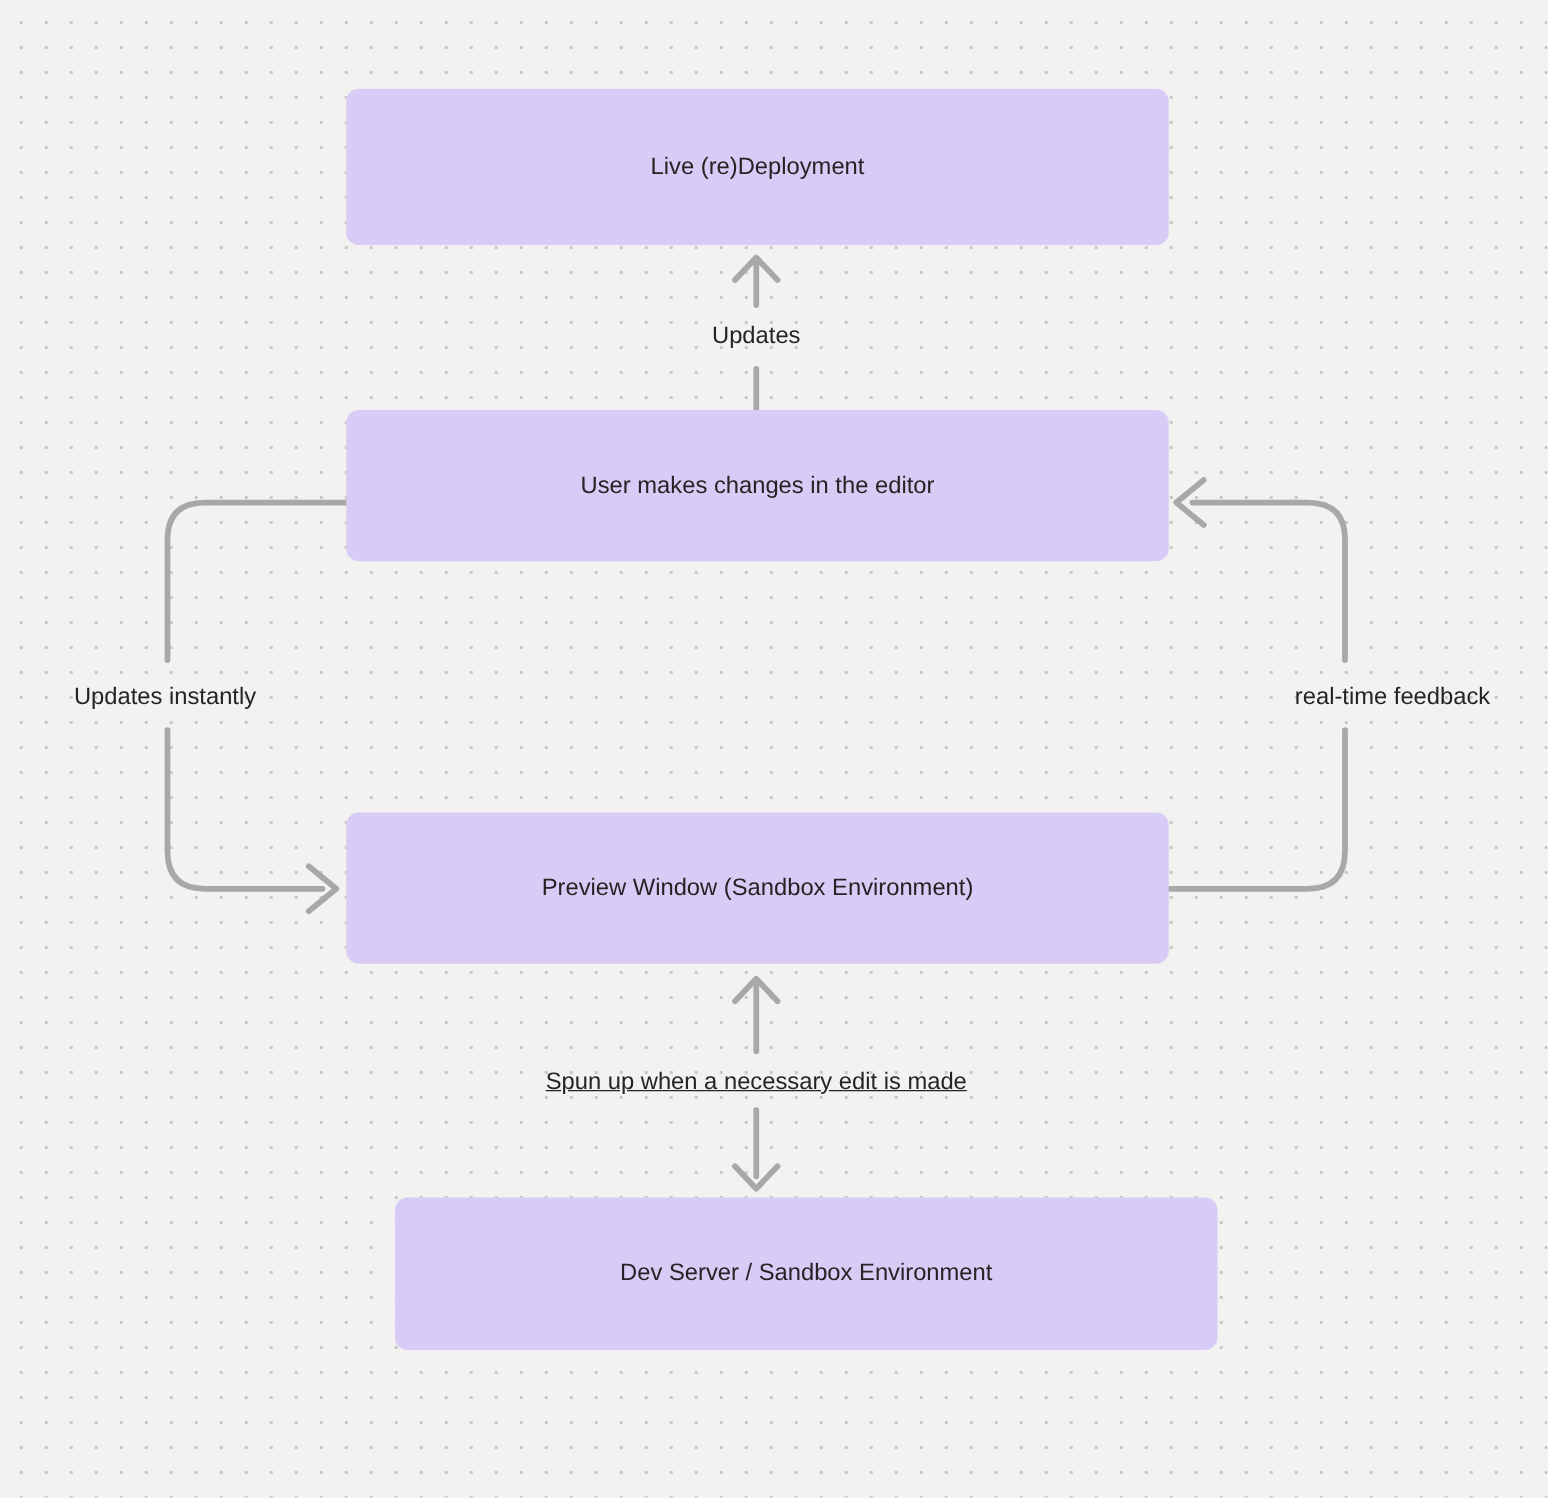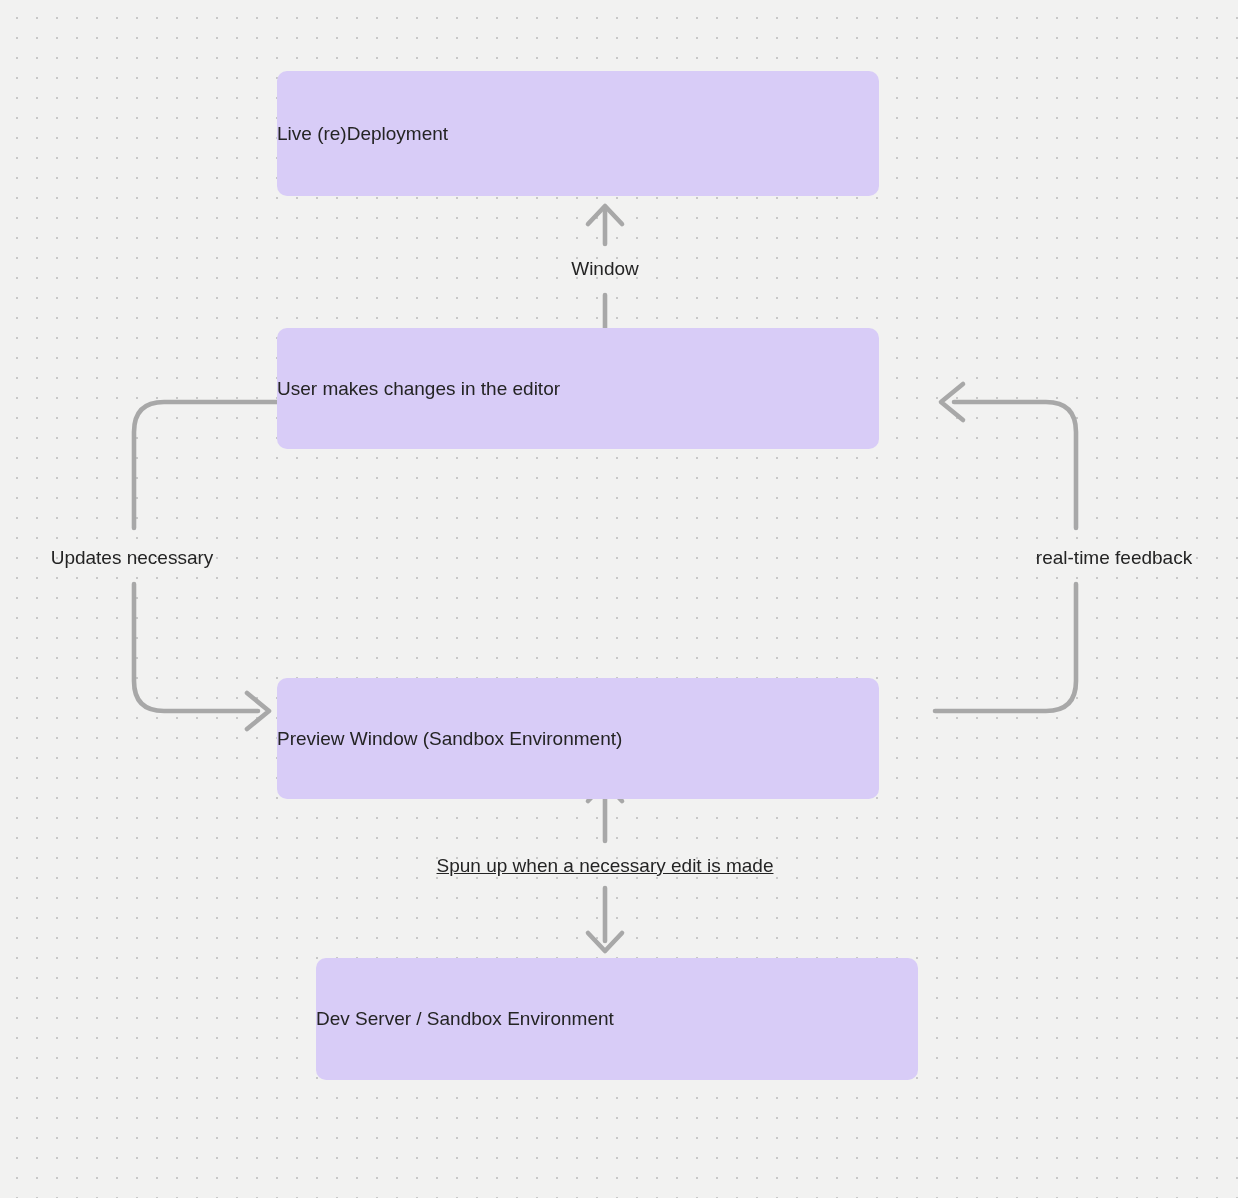--- a/index.html
+++ b/index.html
@@ -28,34 +28,34 @@
   .connectors path {
     fill: none;
     stroke: var(--arrow, #a8a8a8);
     stroke-width: 4.6px;
     stroke-linecap: round;
     stroke-linejoin: round;
   }
   .node {
     position: absolute;
     left: 277px;
-    width: 602px;
+    width: 658px;
     background: var(--node-fill, #d8ccf7);
     border-radius: 10px;
     display: flex;
     align-items: center;
-    justify-content: flex-start;
+    justify-content: center;
     color: var(--text, #242424);
     font-size: 19px;
     line-height: 1.25;
     text-align: center;
   }
   .node-live    { top: 71px;  height: 125px; }
   .node-editor  { top: 328px; height: 121px; }
-  .node-preview { top: 650px; height: 121px; margin-top: 28px; }
+  .node-preview { top: 650px; height: 121px; }
   .node-dev     { top: 958px; height: 122px; margin-left: 39px; }
   .edge-label {
     position: absolute;
     transform: translate(-50%, -50%);
     color: var(--text, #242424);
     font-size: 19px;
     white-space: nowrap;
   }
   .label-publish  { left: 605px;  top: 269px; }
   .label-updates  { left: 132px;  top: 558px; }
@@ -104,18 +104,18 @@
   </div>
 
   <div class="node node-preview">
     <span>Preview Window (Sandbox Environment)</span>
   </div>
 
   <div class="node node-dev">
     <span>Dev Server / Sandbox Environment</span>
   </div>
 
-  <div class="edge-label label-publish">Window</div>
-  <div class="edge-label label-updates">Updates necessary</div>
+  <div class="edge-label label-publish">Updates</div>
+  <div class="edge-label label-updates">Updates instantly</div>
   <div class="edge-label label-feedback">real-time feedback</div>
   <div class="edge-label label-spunup">Spun up when a necessary edit is made</div>
 
 </div>
 
 </body></html>

